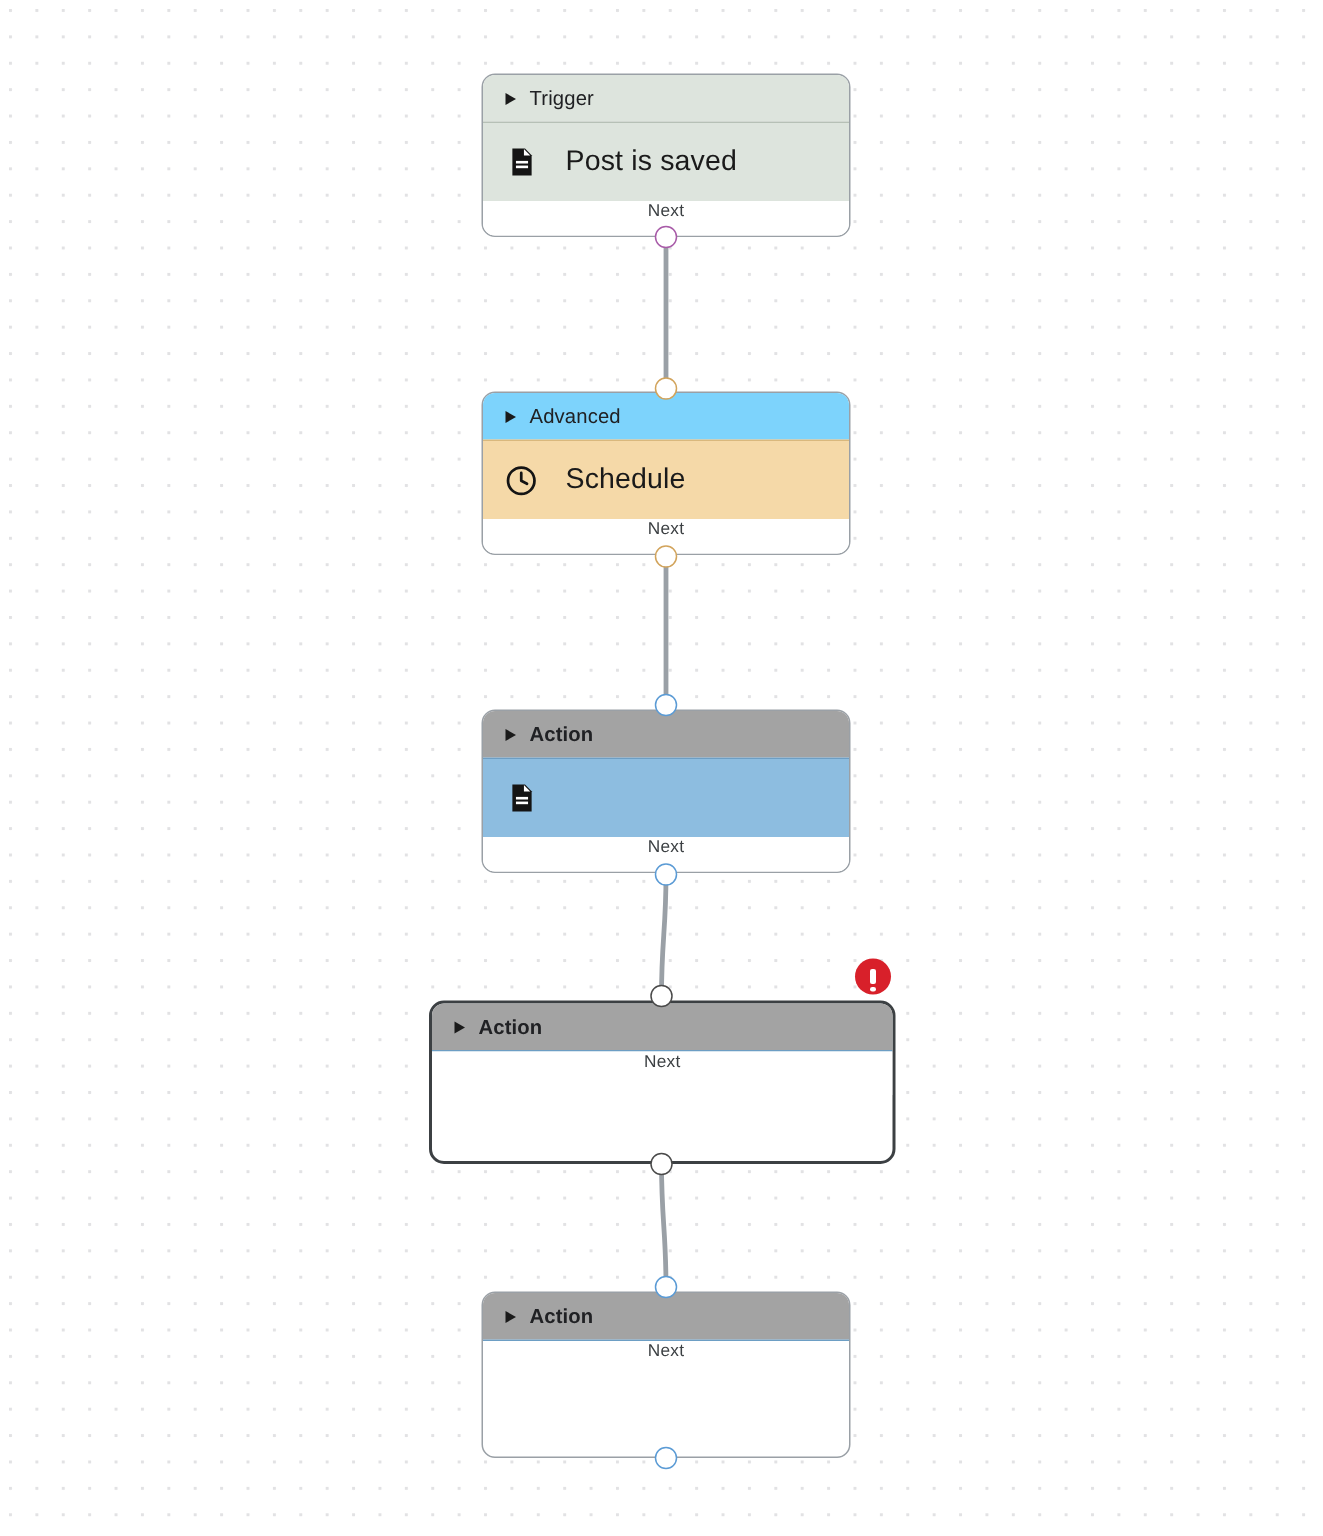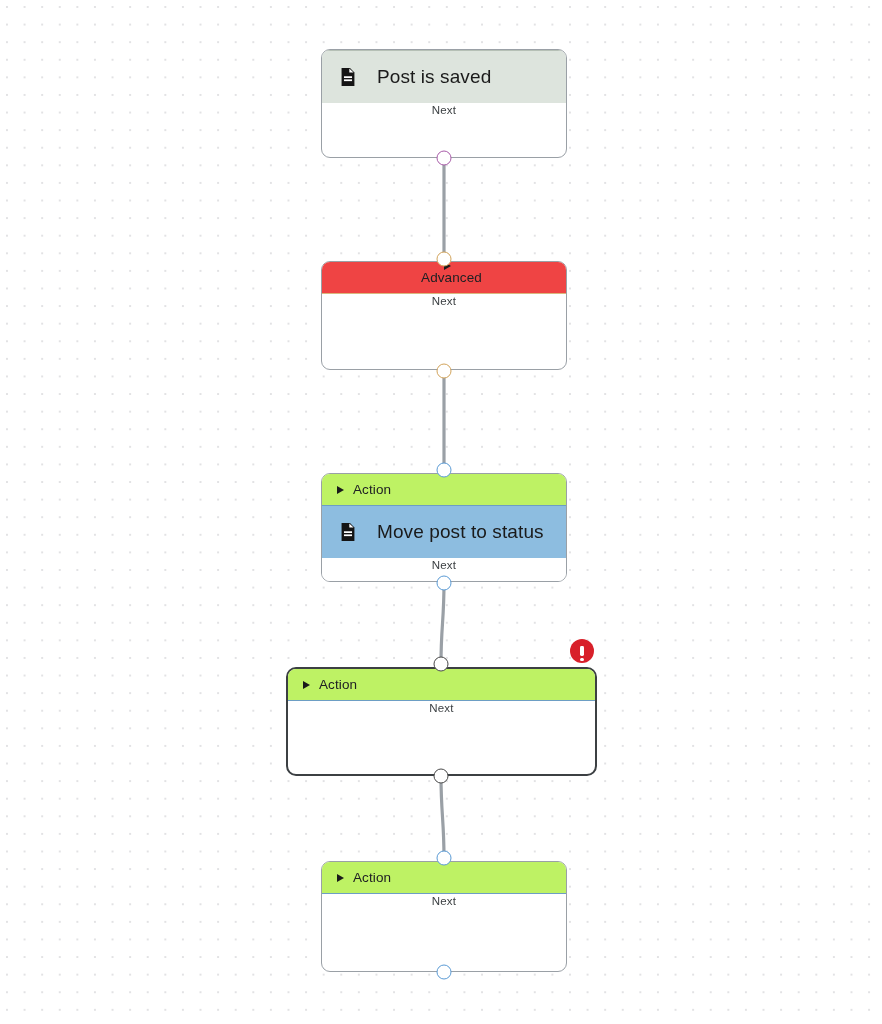--- a/index.html
+++ b/index.html
@@ -111,25 +111,25 @@
     font-size: 11.5px;
     color: #3c4043;
     letter-spacing: 0.2px;
   }
 
   
   .v-trigger .node-header { background: #dde4dd; }
   .v-trigger .node-body   { background: #dde4dd; }
   .v-trigger .node-divider{ background: #b6c0b6; }
 
-  .v-advanced .node-header { background: #ef4444; flex-direction: column; }
+  .v-advanced .node-header { background: #7dd3fc; }
   .v-advanced .node-body   { background: #f5d9a8; }
   .v-advanced .node-divider{ background: #d9b87d; }
 
-  .v-action .node-header { background: #bef264; }
+  .v-action .node-header { background: #a3a3a3; font-weight: bold; }
   .v-action .node-body   { background: #8dbde0; }
   .v-action .node-divider{ background: #6d9ec4; }
 
   
   .port {
     position: absolute;
     width: 15px;
     height: 15px;
     border-radius: 50%;
     background: #ffffff;
@@ -179,20 +179,24 @@
 
   <svg id="edges" width="882" height="1024" viewBox="0 0 882 1024">
       <path d="M 444 158 L 444 259" fill="none" stroke="#9aa0a6" stroke-width="3.2" stroke-linecap="round"></path>
       <path d="M 444 371 L 444 470" fill="none" stroke="#9aa0a6" stroke-width="3.2" stroke-linecap="round"></path>
       <path d="M 444 583 C 444 620, 441 627, 441 664" fill="none" stroke="#9aa0a6" stroke-width="3.2" stroke-linecap="round"></path>
       <path d="M 441 776 C 441 813, 444 821, 444 858" fill="none" stroke="#9aa0a6" stroke-width="3.2" stroke-linecap="round"></path>
     </svg>
 
   <div id="node-layer">
       <div class="node v-trigger" style="left: 321px; top: 49px; width: 246px; height: 109px;">
+        <div class="node-header">
+          <span class="disclosure"></span>
+          <span>Trigger</span>
+        </div>
         <div class="node-divider"></div>
         <div class="node-body">
           <span class="node-icon">
             <svg width="22" height="22" viewBox="0 0 24 24" aria-hidden="true">
               <path fill="#141414" d="M5 2.2h9.2L19 7v14.8H5z"></path>
               <path fill="#ffffff" d="M13.4 2.6v4.6h4.6z"></path>
               <rect x="7.6" y="11.2" width="8.8" height="1.9" fill="#ffffff"></rect>
               <rect x="7.6" y="14.6" width="8.8" height="1.9" fill="#ffffff"></rect>
             </svg>
           </span>
@@ -201,40 +205,48 @@
         <div class="node-footer">
           <span class="node-footer-label">Next</span>
         </div>
       </div>
       <div class="node v-advanced" style="left: 321px; top: 261px; width: 246px; height: 109px;">
         <div class="node-header">
           <span class="disclosure"></span>
           <span>Advanced</span>
         </div>
         <div class="node-divider"></div>
+        <div class="node-body">
+          <span class="node-icon">
+            <svg width="23" height="23" viewBox="0 0 24 24" aria-hidden="true">
+              <circle cx="12" cy="12" r="9.2" fill="none" stroke="#141414" stroke-width="1.9"></circle>
+              <path d="M12 6.6 L12 12 L16 14.1" fill="none" stroke="#141414" stroke-width="1.9" stroke-linecap="round" stroke-linejoin="round"></path>
+            </svg>
+          </span>
+          <span class="node-title">Schedule</span>
+        </div>
         <div class="node-footer">
           <span class="node-footer-label">Next</span>
         </div>
       </div>
       <div class="node v-action" style="left: 321px; top: 473px; width: 246px; height: 109px;">
         <div class="node-header">
           <span class="disclosure"></span>
           <span>Action</span>
         </div>
         <div class="node-divider"></div>
         <div class="node-body">
           <span class="node-icon">
             <svg width="22" height="22" viewBox="0 0 24 24" aria-hidden="true">
               <path fill="#141414" d="M5 2.2h9.2L19 7v14.8H5z"></path>
               <path fill="#ffffff" d="M13.4 2.6v4.6h4.6z"></path>
               <rect x="7.6" y="11.2" width="8.8" height="1.9" fill="#ffffff"></rect>
               <rect x="7.6" y="14.6" width="8.8" height="1.9" fill="#ffffff"></rect>
             </svg>
           </span>
-          <span class="node-title">Move post to status</span>
         </div>
         <div class="node-footer">
           <span class="node-footer-label">Next</span>
         </div>
       </div>
       <div class="node v-action selected" style="left: 286px; top: 667px; width: 311px; height: 109px;">
         <div class="node-header">
           <span class="disclosure"></span>
           <span>Action</span>
         </div>

